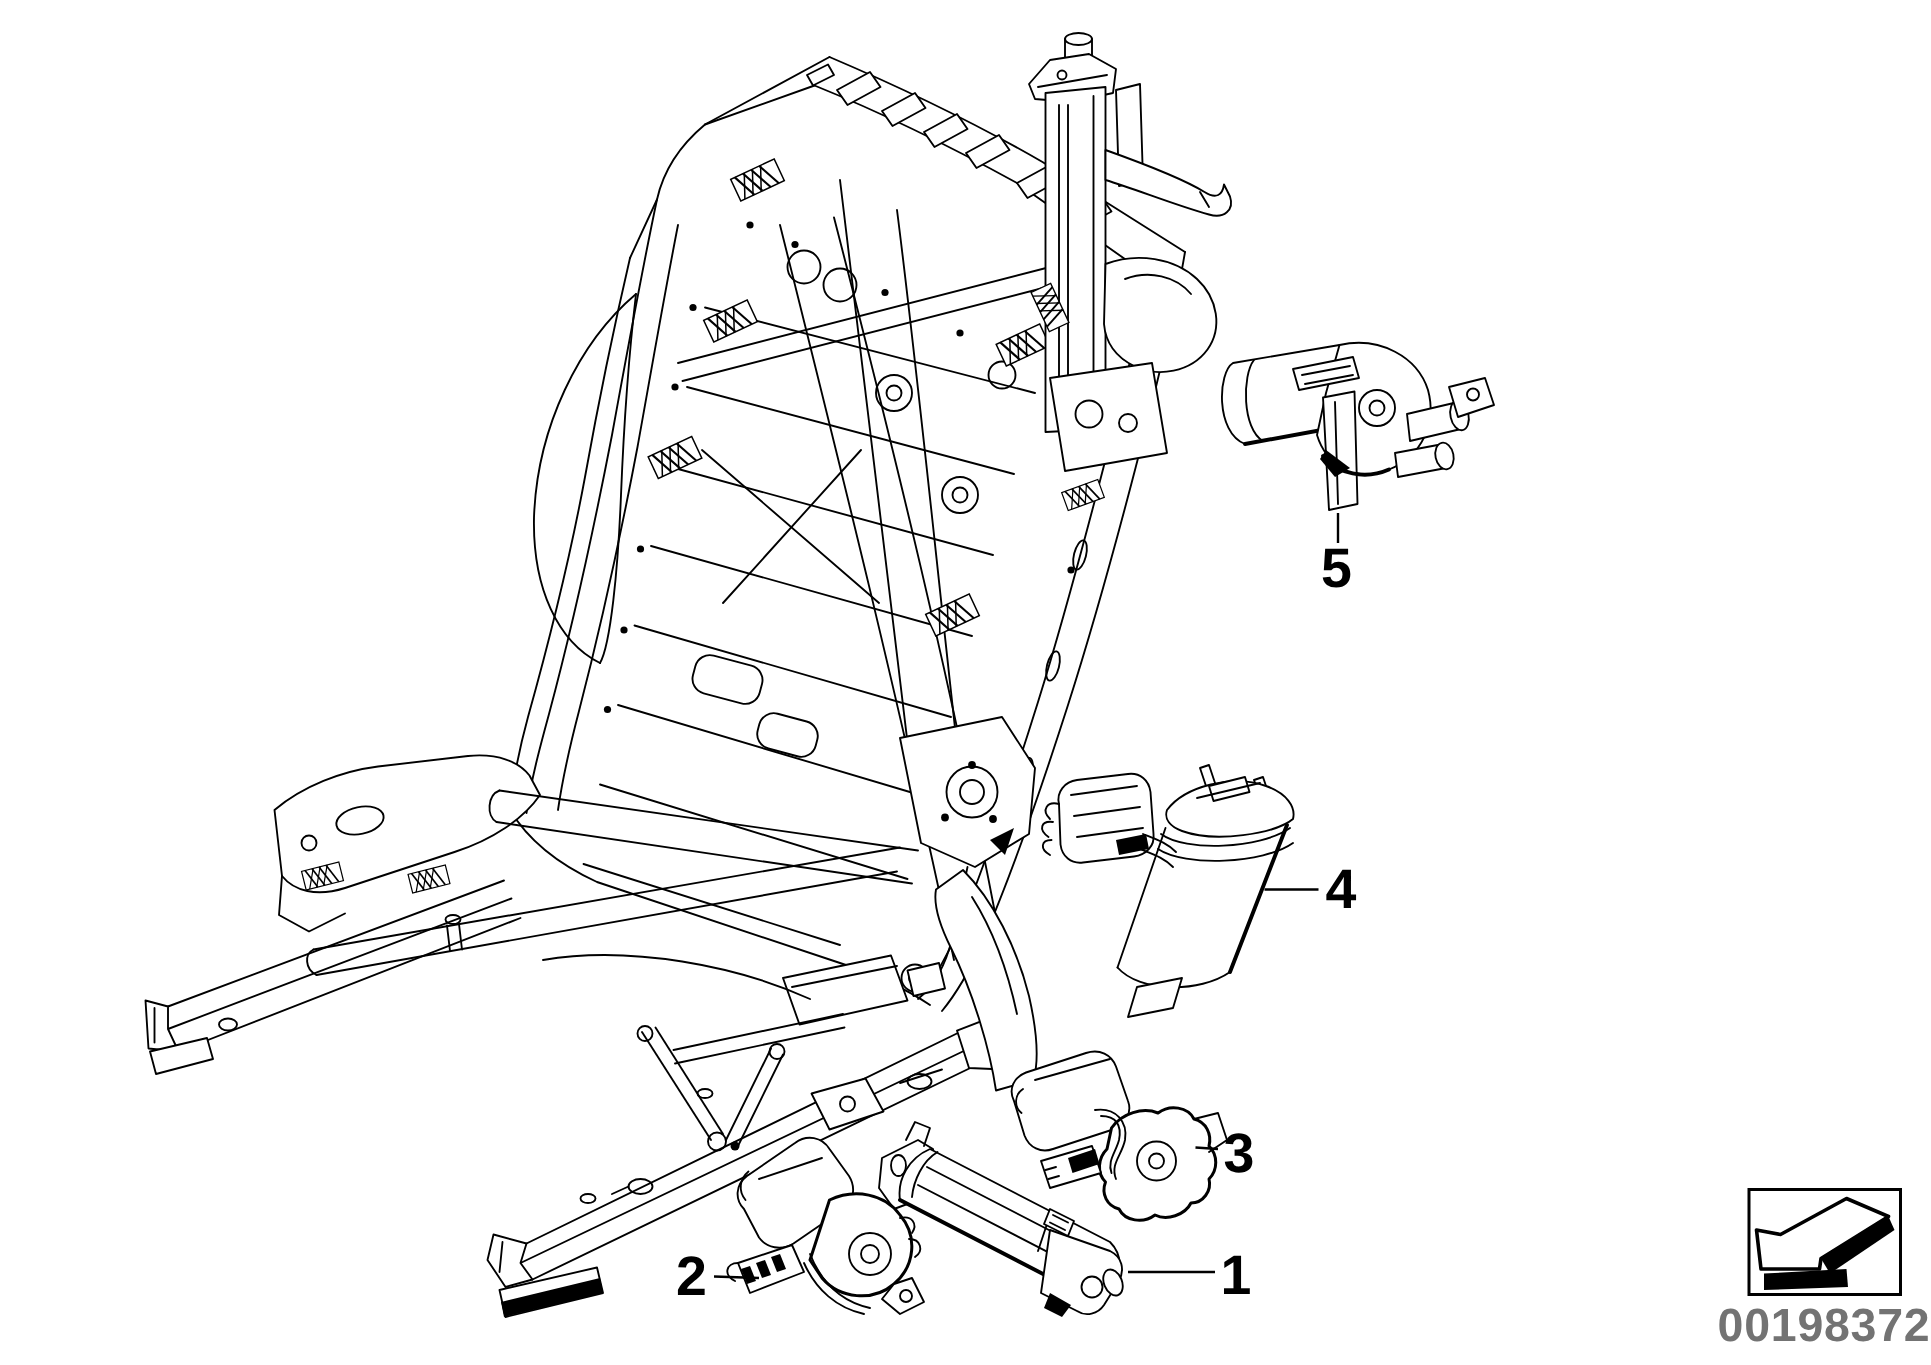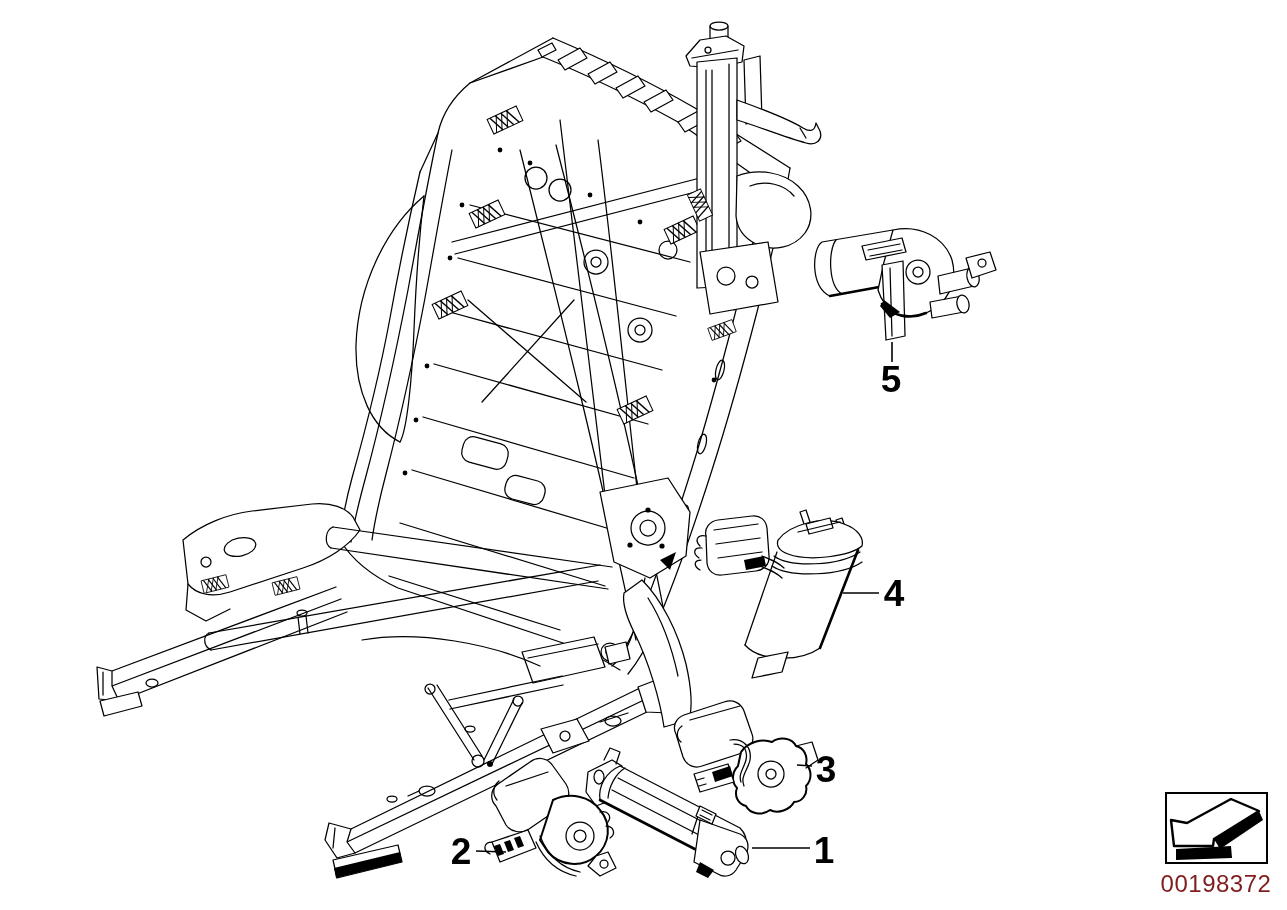--- a/index.html
+++ b/index.html
@@ -24,21 +24,21 @@
     font-weight:700;font-size:37px;color:#000;line-height:1;
     letter-spacing:0;
   }
   .stamp-box{
     position:absolute;left:1165px;top:792px;width:103px;height:72px;
     border:2.5px solid #000;background:#fff;box-sizing:border-box;
   }
   .stamp-number{
     position:absolute;left:1216px;top:884px;
     transform:translate(-50%,-50%);
-    font-size:24px;color:#7f1d1d;letter-spacing:0.5px;white-space:nowrap;
+    font-size:31px;color:#737373;letter-spacing:0.5px;white-space:nowrap;font-weight:bold;
   }
 </style>
 </head>
 <body>
 
 <div class="stage">
 
 <svg width="1287" height="910" viewBox="0 0 1287 910">
   <defs>
     <g id="spring">

